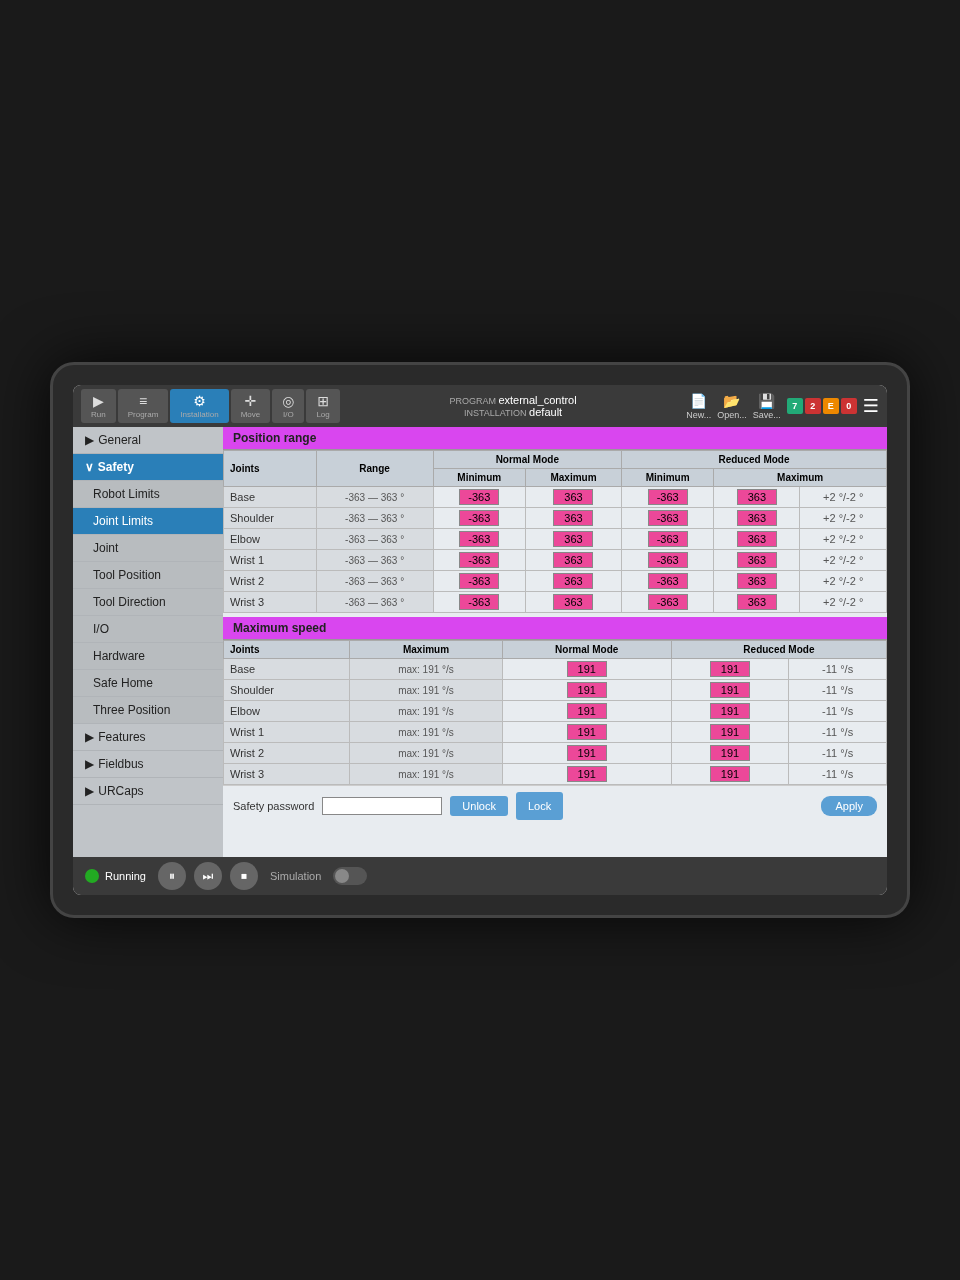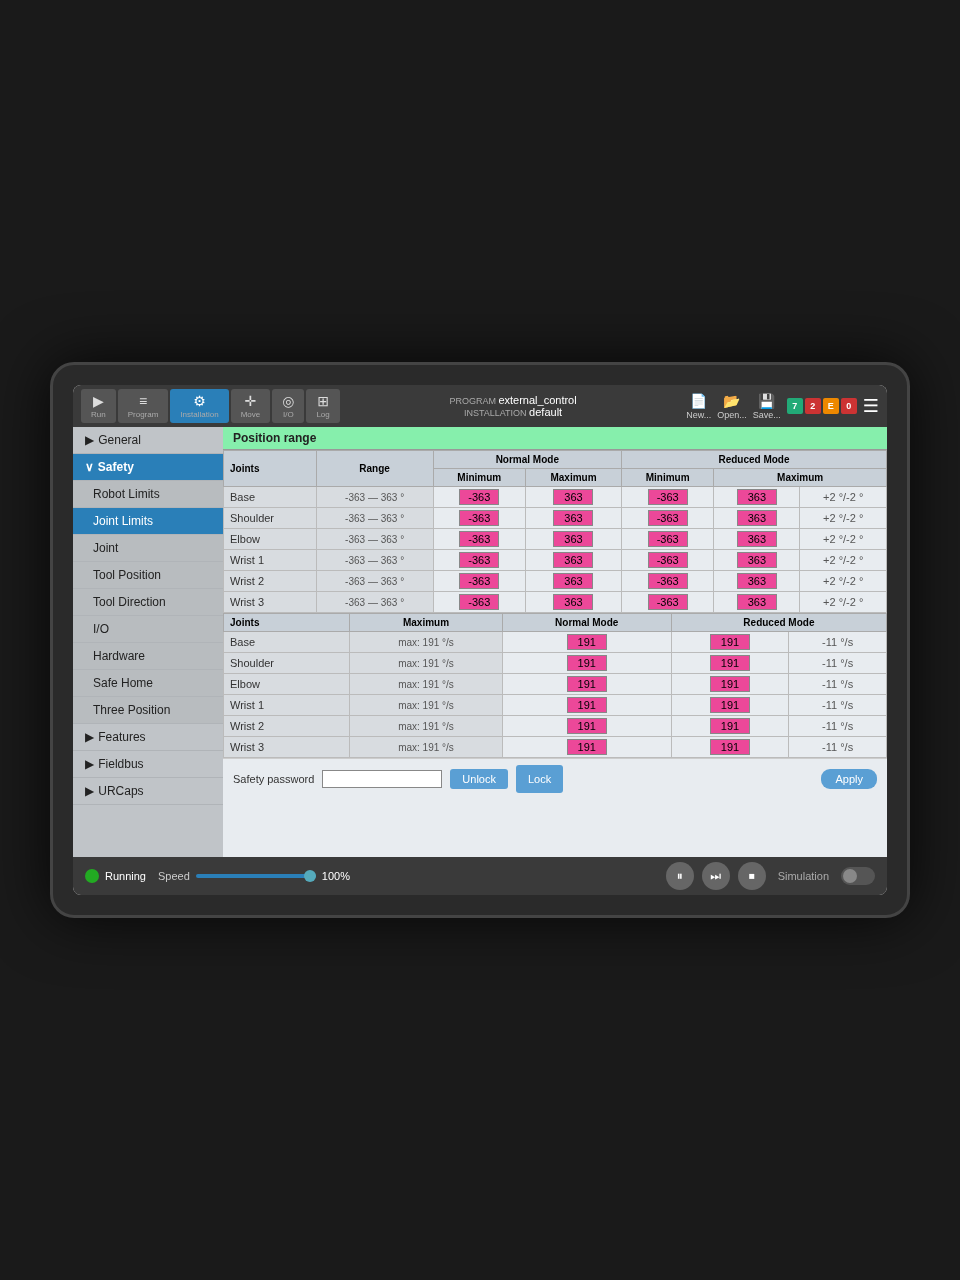--- a/index.html
+++ b/index.html
@@ -138,21 +138,21 @@
       color: white;
     }
     
     .right-panel {
       flex: 1;
       background: #e8ecf0;
       overflow-y: auto;
       padding: 0;
     }
     .section-title {
-      background: #86efac;
+      background: #d946ef;
       padding: 4px 10px;
       font-size: 12px;
       font-weight: bold;
       color: #222;
       border-bottom: 1px solid #999;
     }
     
     .data-table {
       width: 100%;
       border-collapse: collapse;
@@ -505,20 +505,21 @@
     <td class="range-cell">-363 — 363 °</td>
     <td><span class="value-box">-363</span></td>
     <td><span class="value-box">363</span></td>
     <td><span class="value-box">-363</span></td>
     <td><span class="value-box">363</span></td>
     <td class="suffix-cell">+2 °/-2 °</td>
   </tr>
             </tbody>
         </table>
 
+        <div class="section-title" style="margin-top:4px;">Maximum speed</div>
         <table class="data-table">
           <thead>
             <tr>
               <th class="left">Joints</th>
               <th>Maximum</th>
               <th>Normal Mode</th>
               <th colspan="2">Reduced Mode</th>
             </tr>
           </thead>
           <tbody id="maximum-speed-body">
@@ -577,27 +578,20 @@
         </div>
 
       </div>
     </div>
 
     <div class="bottom-bar">
       <div class="status-indicator">
         <div class="status-dot"></div>
         <span class="status-text">Running</span>
       </div>
-      <div class="speed-control">
-        <span class="speed-label">Speed</span>
-        <div class="speed-slider">
-          <div class="speed-thumb"></div>
-        </div>
-        <span class="speed-pct">100%</span>
-      </div>
       <div class="playback-controls">
         <button class="ctrl-btn">⏸</button>
         <button class="ctrl-btn">⏭</button>
         <button class="ctrl-btn">⏹</button>
       </div>
       <span class="simulation-label">Simulation</span>
       <div class="toggle-switch"></div>
     </div>
 
   </div>

